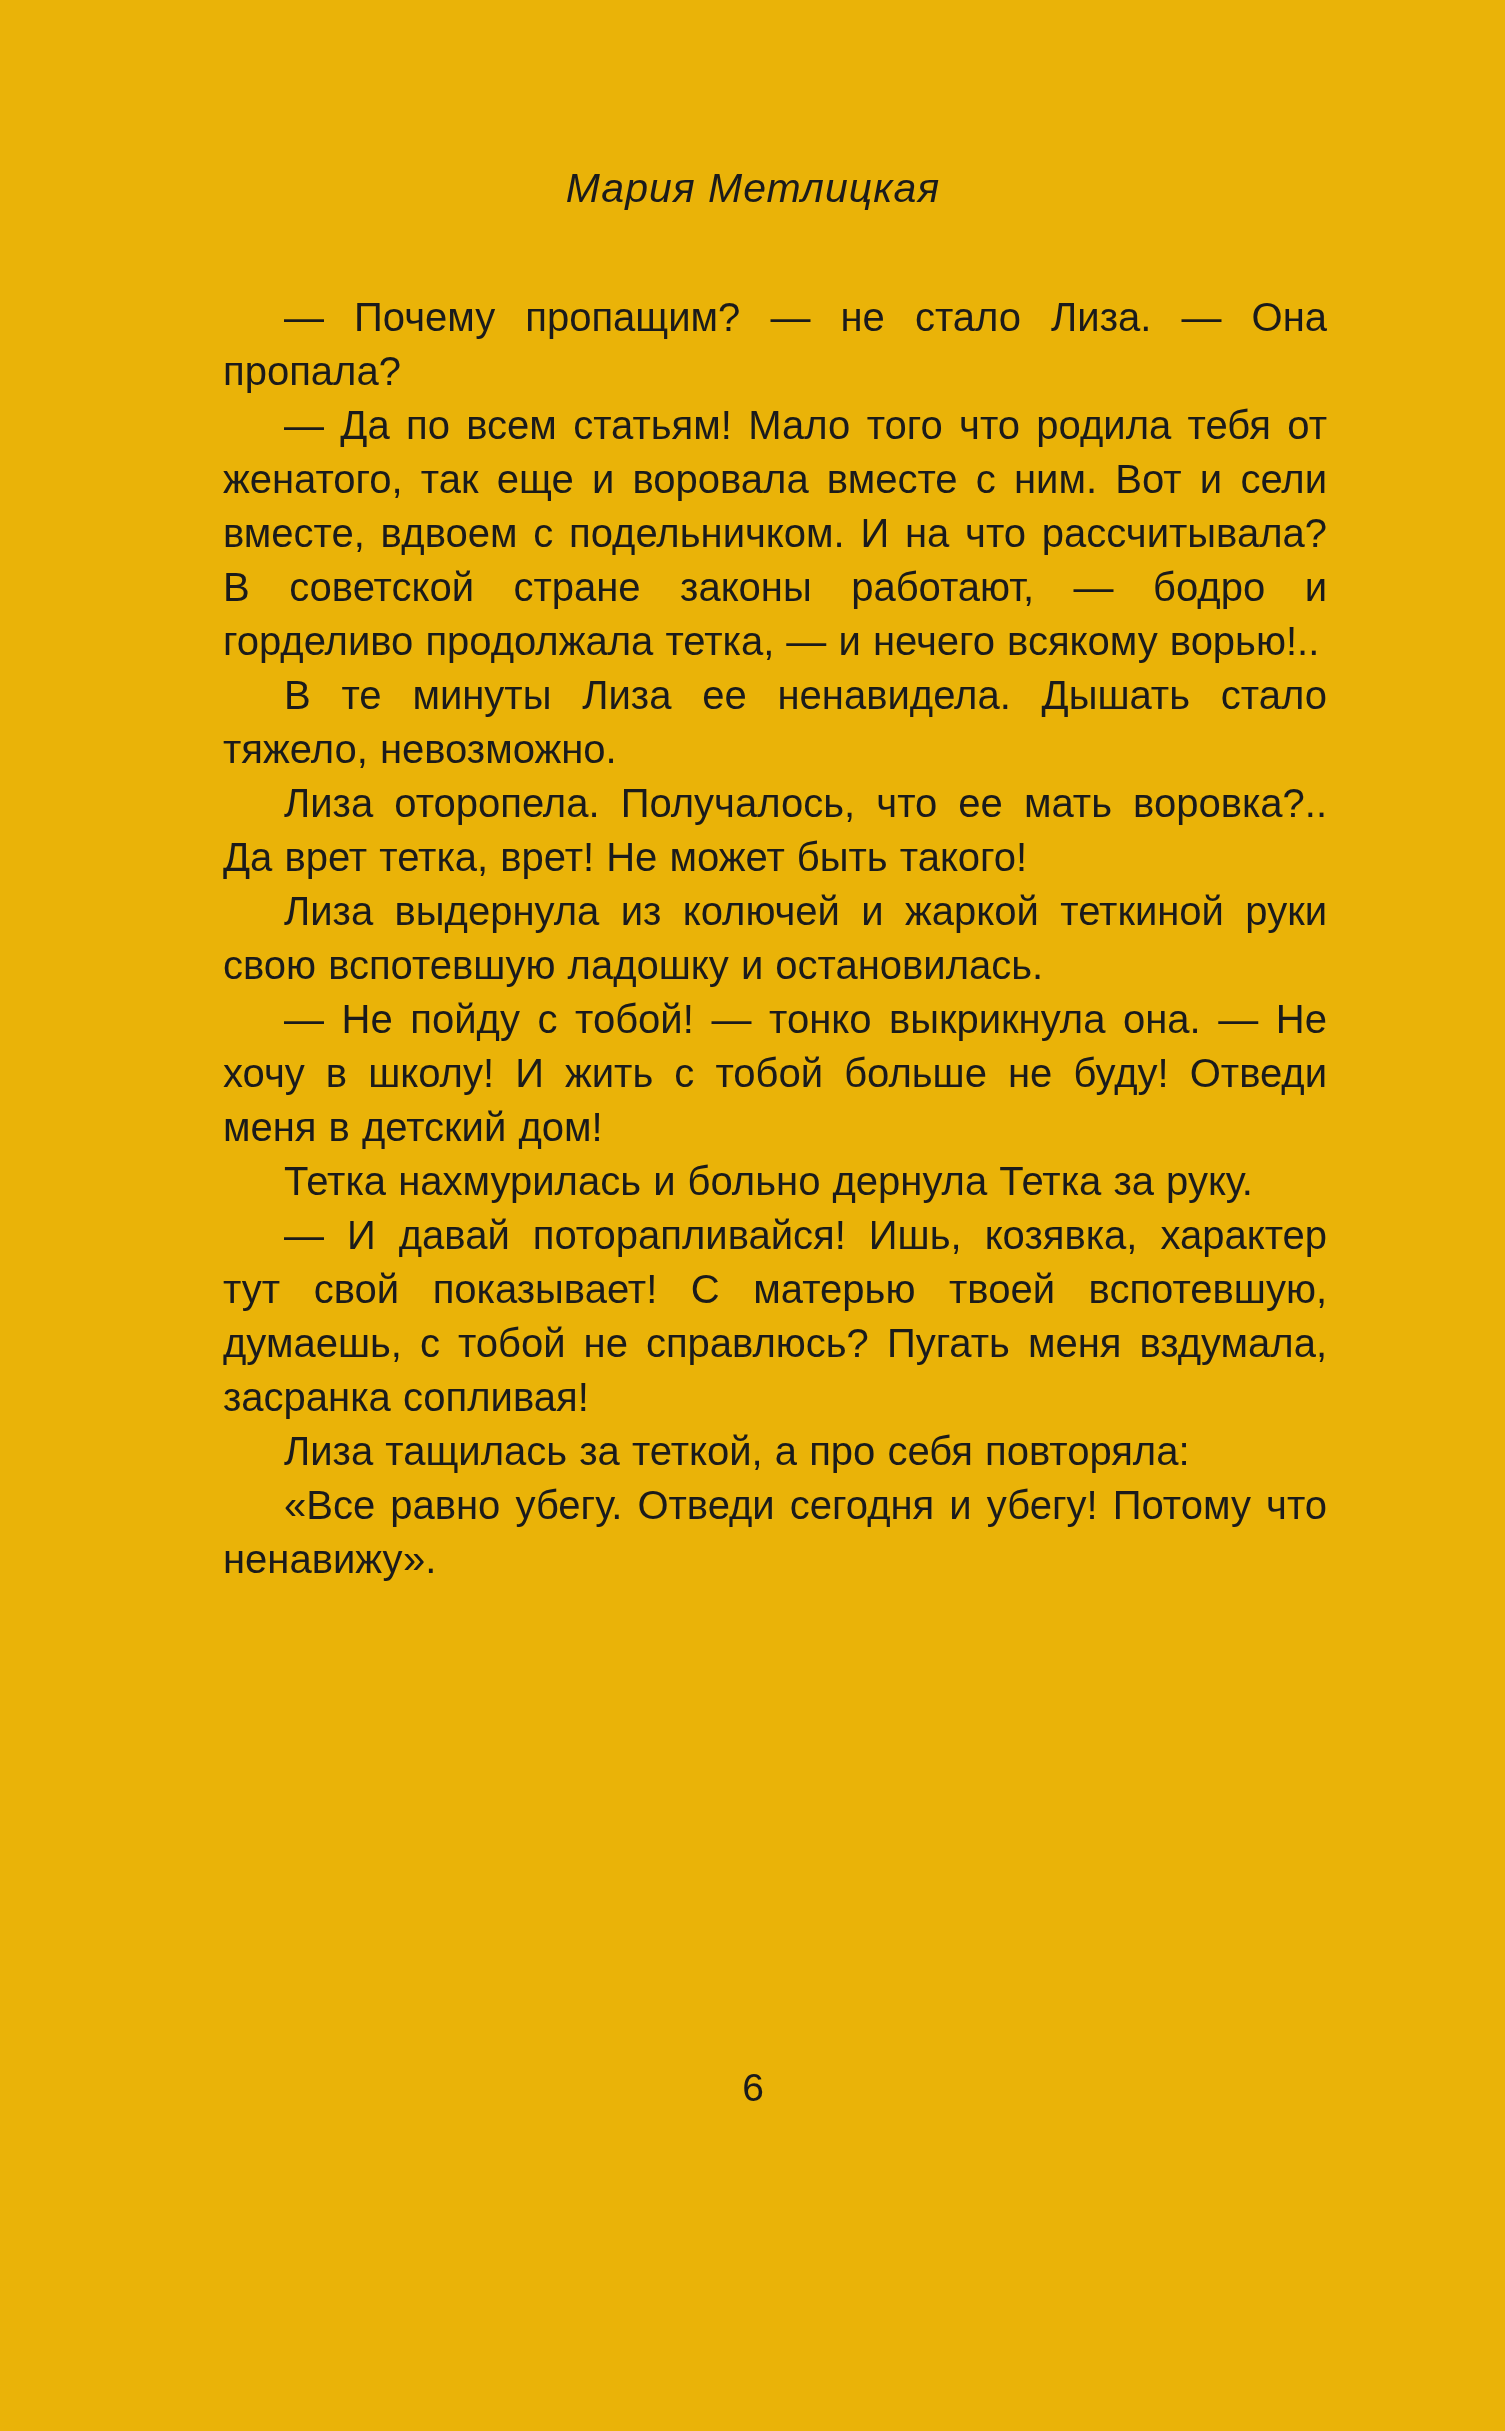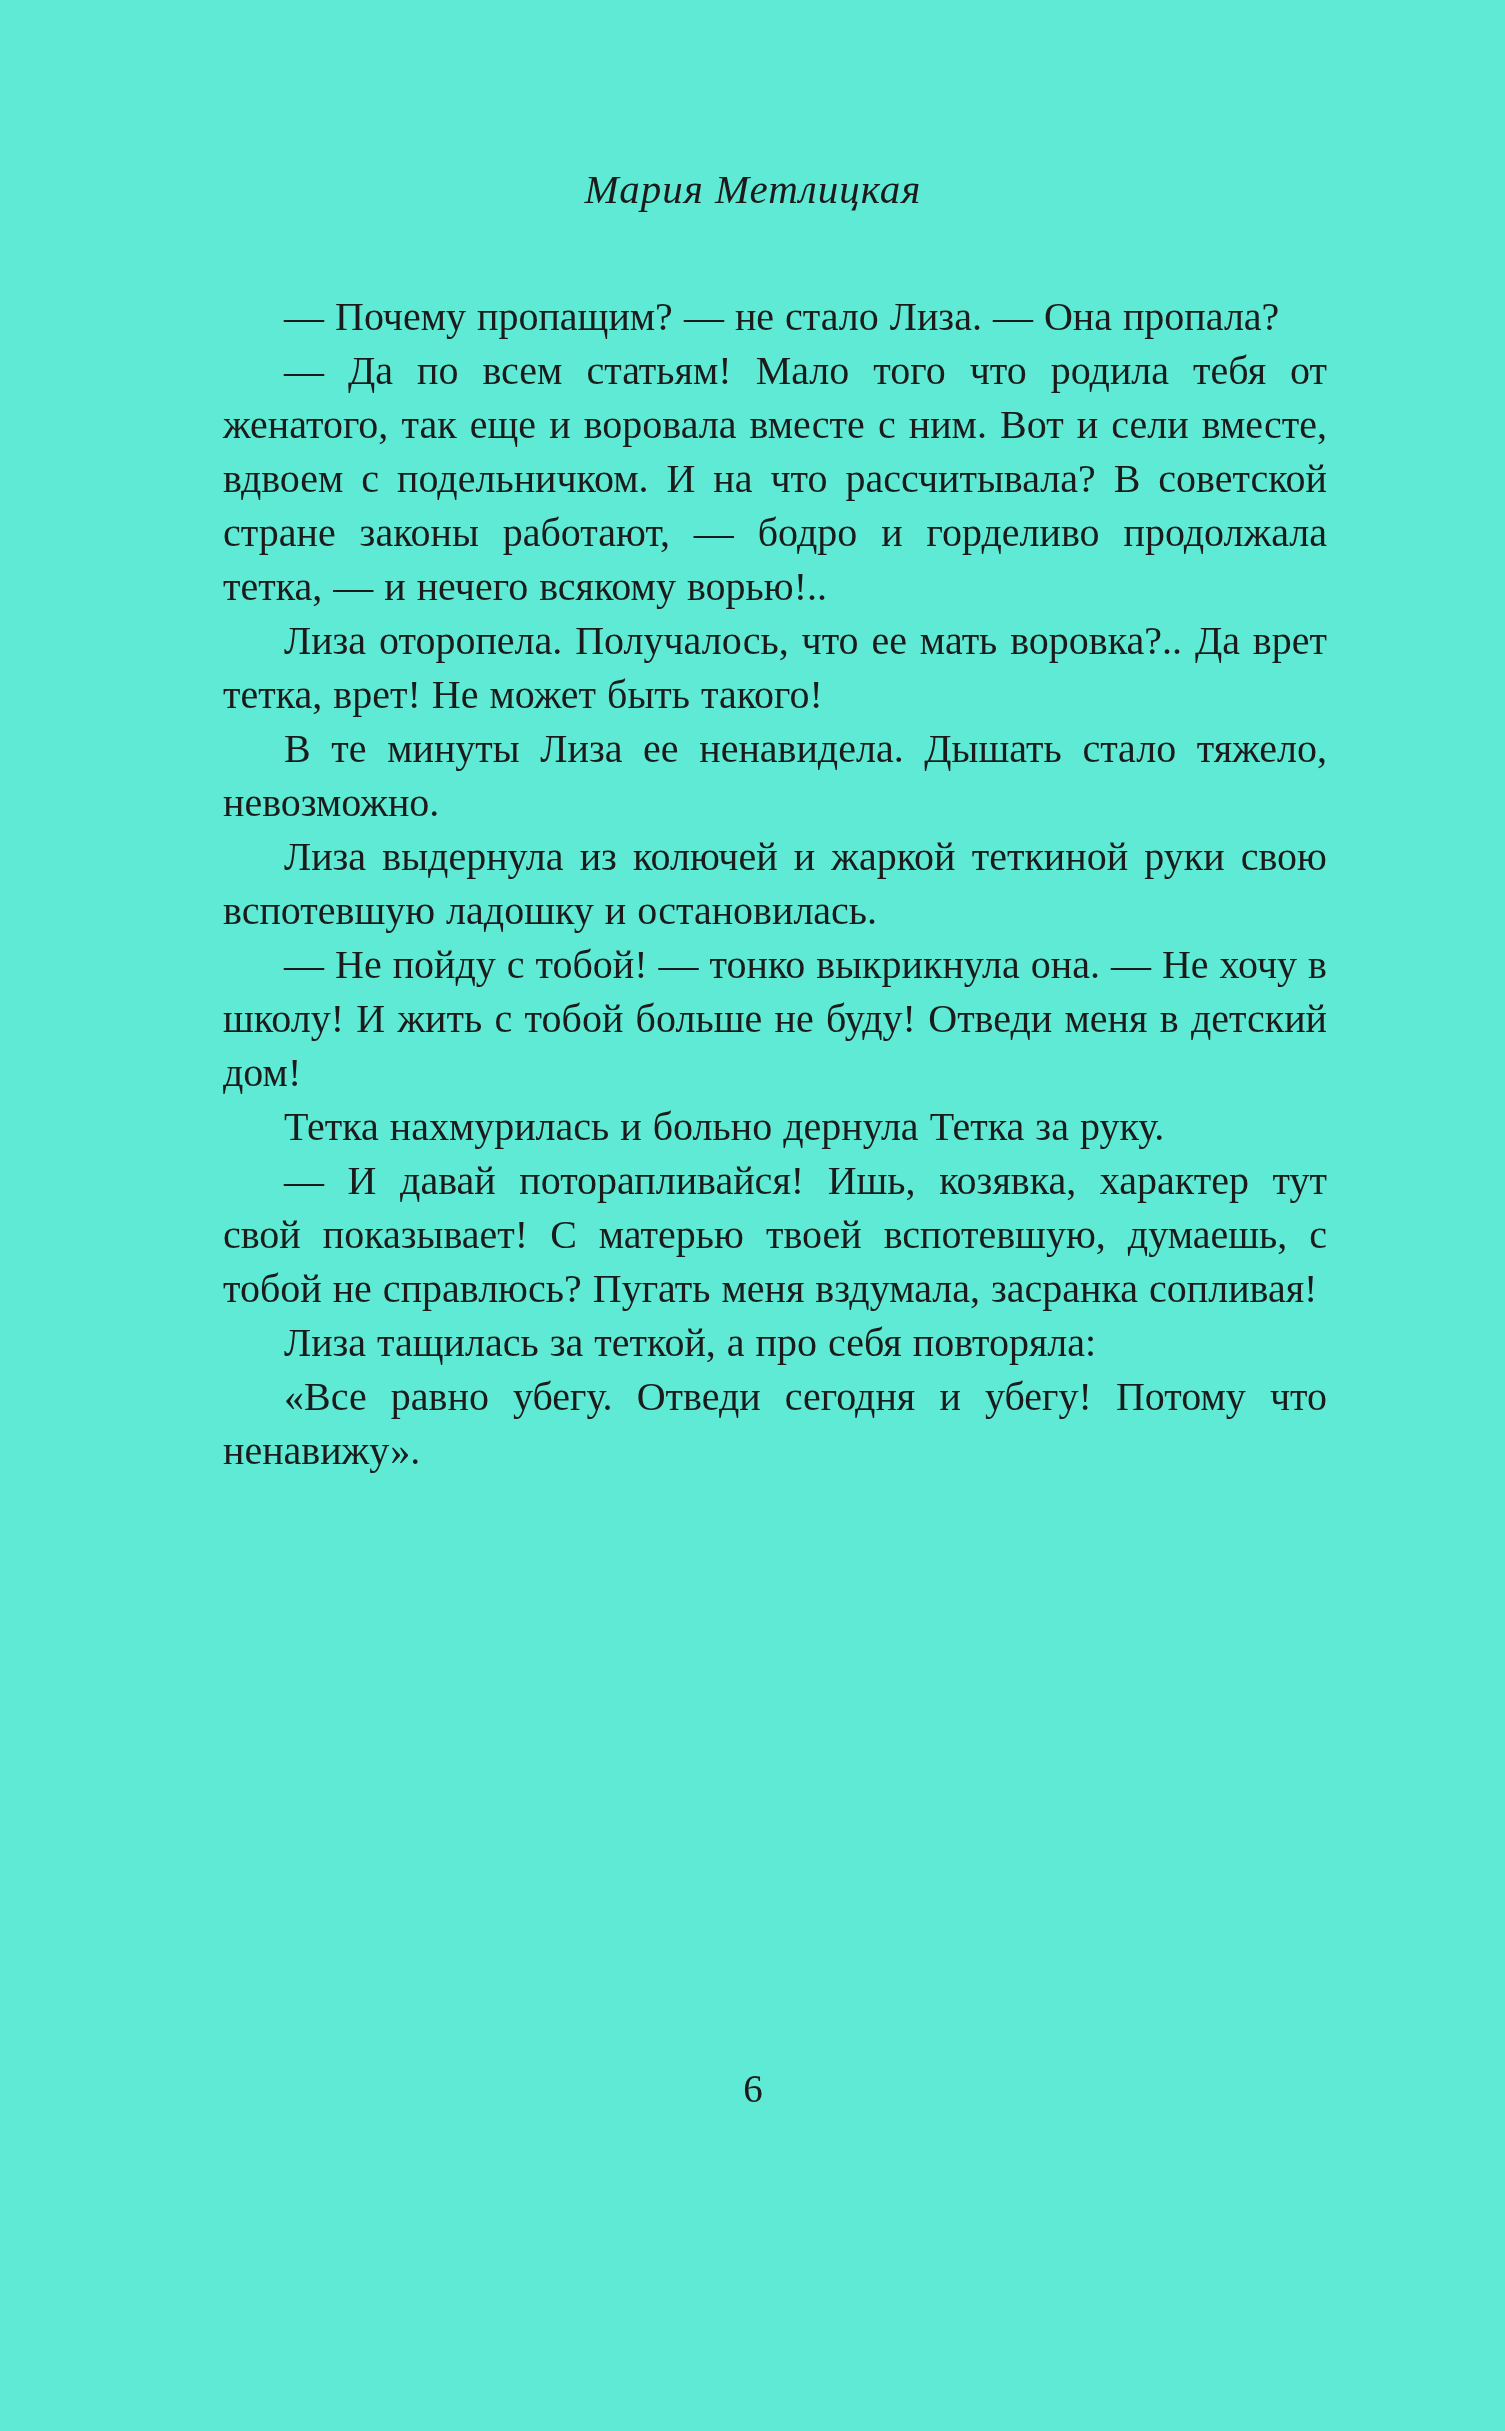--- a/index.html
+++ b/index.html
@@ -4,23 +4,23 @@
 <style>
   html, body {
     margin: 0;
     padding: 0;
     background: #ffffff;
   }
   .page {
     position: relative;
     width: 1506px;
     height: 2432px;
-    background: #5eead4;
+    background: #eab308;
     color: #1b1b1b;
-    font-family: Liberation Serif, serif;
+    font-family: Liberation Sans, sans-serif;
     overflow: hidden;
   }
   .running-header {
     position: absolute;
     top: 165px;
     left: 0;
     width: 100%;
     text-align: center;
     font-style: italic;
     font-size: 41px;
@@ -56,22 +56,22 @@
 </head>
 <body>
 
 <div class="page">
 
   <div class="running-header">Мария Метлицкая</div>
 
   <div class="text-block">
       <p>— Почему пропащим? — не стало Лиза. — Она пропала?</p>
       <p>— Да по всем статьям! Мало того что родила тебя от женатого, так еще и воровала вместе с ним. Вот и сели вместе, вдвоем с подельничком. И на что рассчитывала? В советской стране законы работают, — бодро и горделиво продолжала тетка, — и нечего всякому ворью!..</p>
+      <p>В те минуты Лиза ее ненавидела. Дышать стало тяжело, невозможно.</p>
       <p>Лиза оторопела. Получалось, что ее мать воровка?.. Да врет тетка, врет! Не может быть такого!</p>
-      <p>В те минуты Лиза ее ненавидела. Дышать стало тяжело, невозможно.</p>
       <p>Лиза выдернула из колючей и жаркой теткиной руки свою вспотевшую ладошку и остановилась.</p>
       <p>— Не пойду с тобой! — тонко выкрикнула она. — Не хочу в школу! И жить с тобой больше не буду! Отведи меня в детский дом!</p>
       <p>Тетка нахмурилась и больно дернула Тетка за руку.</p>
       <p>— И давай поторапливайся! Ишь, козявка, характер тут свой показывает! С матерью твоей вспотевшую, думаешь, с тобой не справлюсь? Пугать меня вздумала, засранка сопливая!</p>
       <p>Лиза тащилась за теткой, а про себя повторяла:</p>
       <p>«Все равно убегу. Отведи сегодня и убегу! Потому что ненавижу».</p>
     </div>
 
   <div class="page-number">6</div>
 

